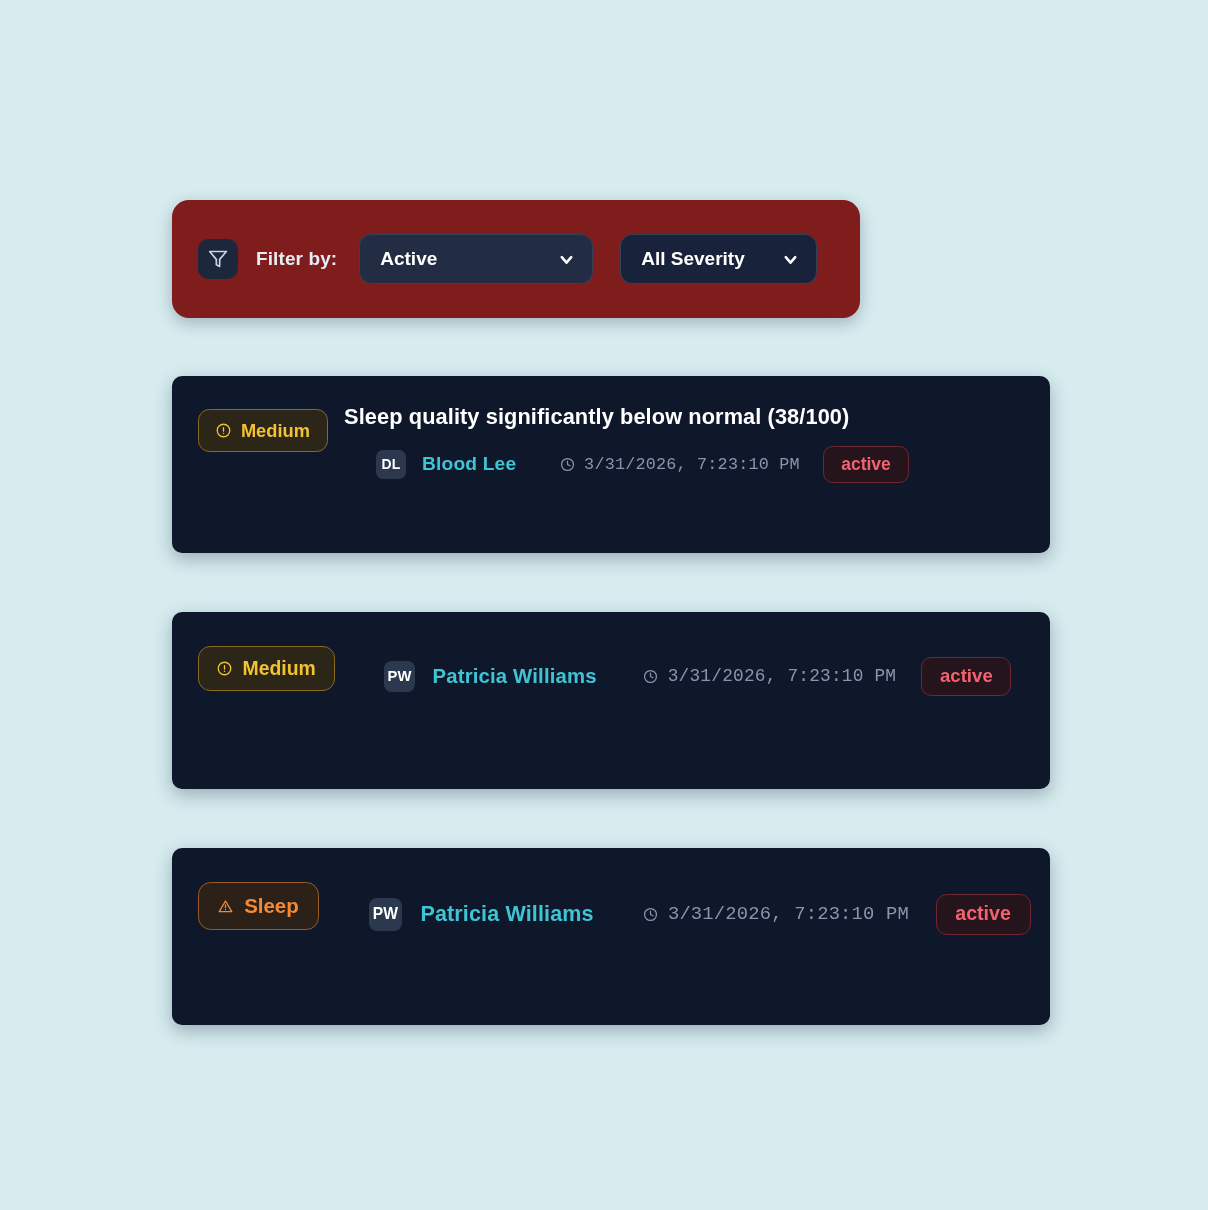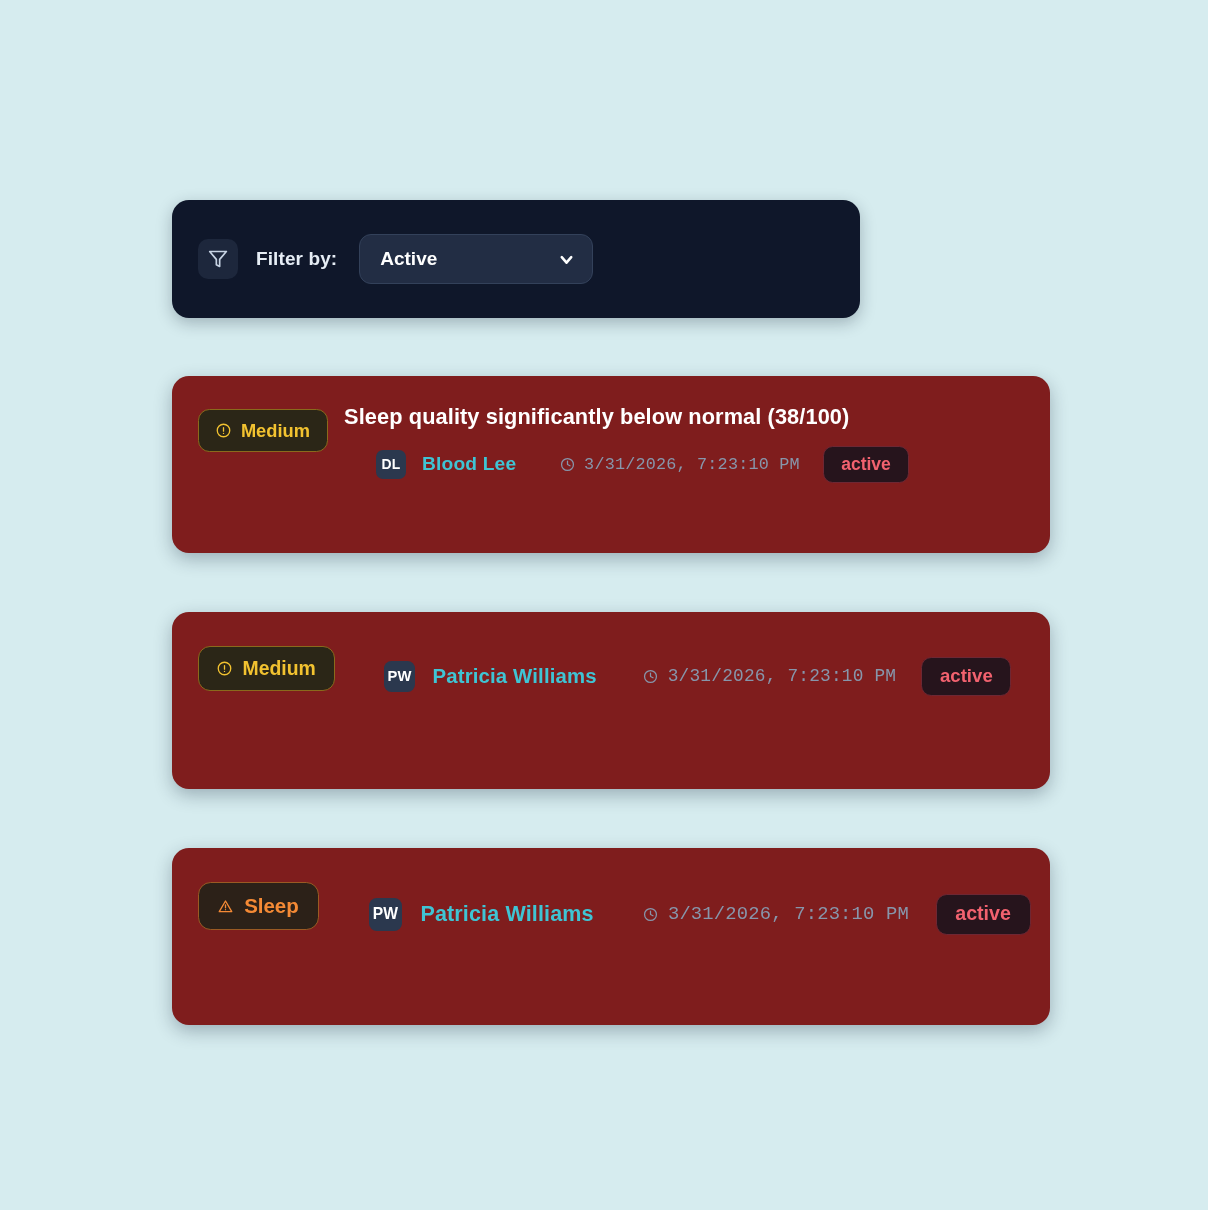--- a/index.html
+++ b/index.html
@@ -22,21 +22,21 @@
     height: 1210px;
   }
 
   
   .filter-bar {
     position: absolute;
     left: 172px;
     top: 200px;
     width: 688px;
     height: 118px;
-    background: #0f172a;
+    background: #7f1d1d;
     border-radius: 17px;
     box-shadow: 0 5px 16px rgba(18, 32, 52, 0.28);
     display: flex;
     align-items: center;
     padding: 0 26px;
     gap: 0;
   }
 
   .filter-icon-box {
     width: 40px;
@@ -91,22 +91,22 @@
     margin-left: 27px;
     width: 197px;
     background: #18223a;
   }
 
   
   .alert-card {
     position: absolute;
     left: 172px;
     width: 878px;
-    background: #7f1d1d;
-    border-radius: 17px;
+    background: #0f172a;
+    border-radius: 10px;
     box-shadow: 0 6px 18px rgba(18, 32, 52, 0.30);
     display: flex;
     align-items: flex-start;
     padding: 28px 26px;
   }
 
   #alert-card-0 { top: 376px; height: 177px; }
   #alert-card-1 { top: 612px; height: 177px; }
   #alert-card-2 { top: 848px; height: 177px; }
 
@@ -236,20 +236,28 @@
 
     <div class="select" id="select-status">
       <span class="sel-text">Active</span>
       <span class="chev">
         <svg width="19" height="19" viewBox="0 0 24 24" fill="none" stroke="#ffffff" stroke-width="3.2" stroke-linecap="round" stroke-linejoin="round">
           <polyline points="6 9 12 16 18 9"></polyline>
         </svg>
       </span>
     </div>
 
+    <div class="select" id="select-severity">
+      <span class="sel-text">All Severity</span>
+      <span class="chev">
+        <svg width="19" height="19" viewBox="0 0 24 24" fill="none" stroke="#ffffff" stroke-width="3.2" stroke-linecap="round" stroke-linejoin="round">
+          <polyline points="6 9 12 16 18 9"></polyline>
+        </svg>
+      </span>
+    </div>
 
   </div>
 
   <div class="alert-card" id="alert-card-0">
 
     <div class="severity-badge medium">
       <span class="sev-icon">
         <svg width="15" height="15" viewBox="0 0 24 24" fill="none" stroke="#f2c230" stroke-width="2.1" stroke-linecap="round" stroke-linejoin="round">
           <circle cx="12" cy="12" r="10"></circle>
           <line x1="12" y1="7.5" x2="12" y2="13"></line>

